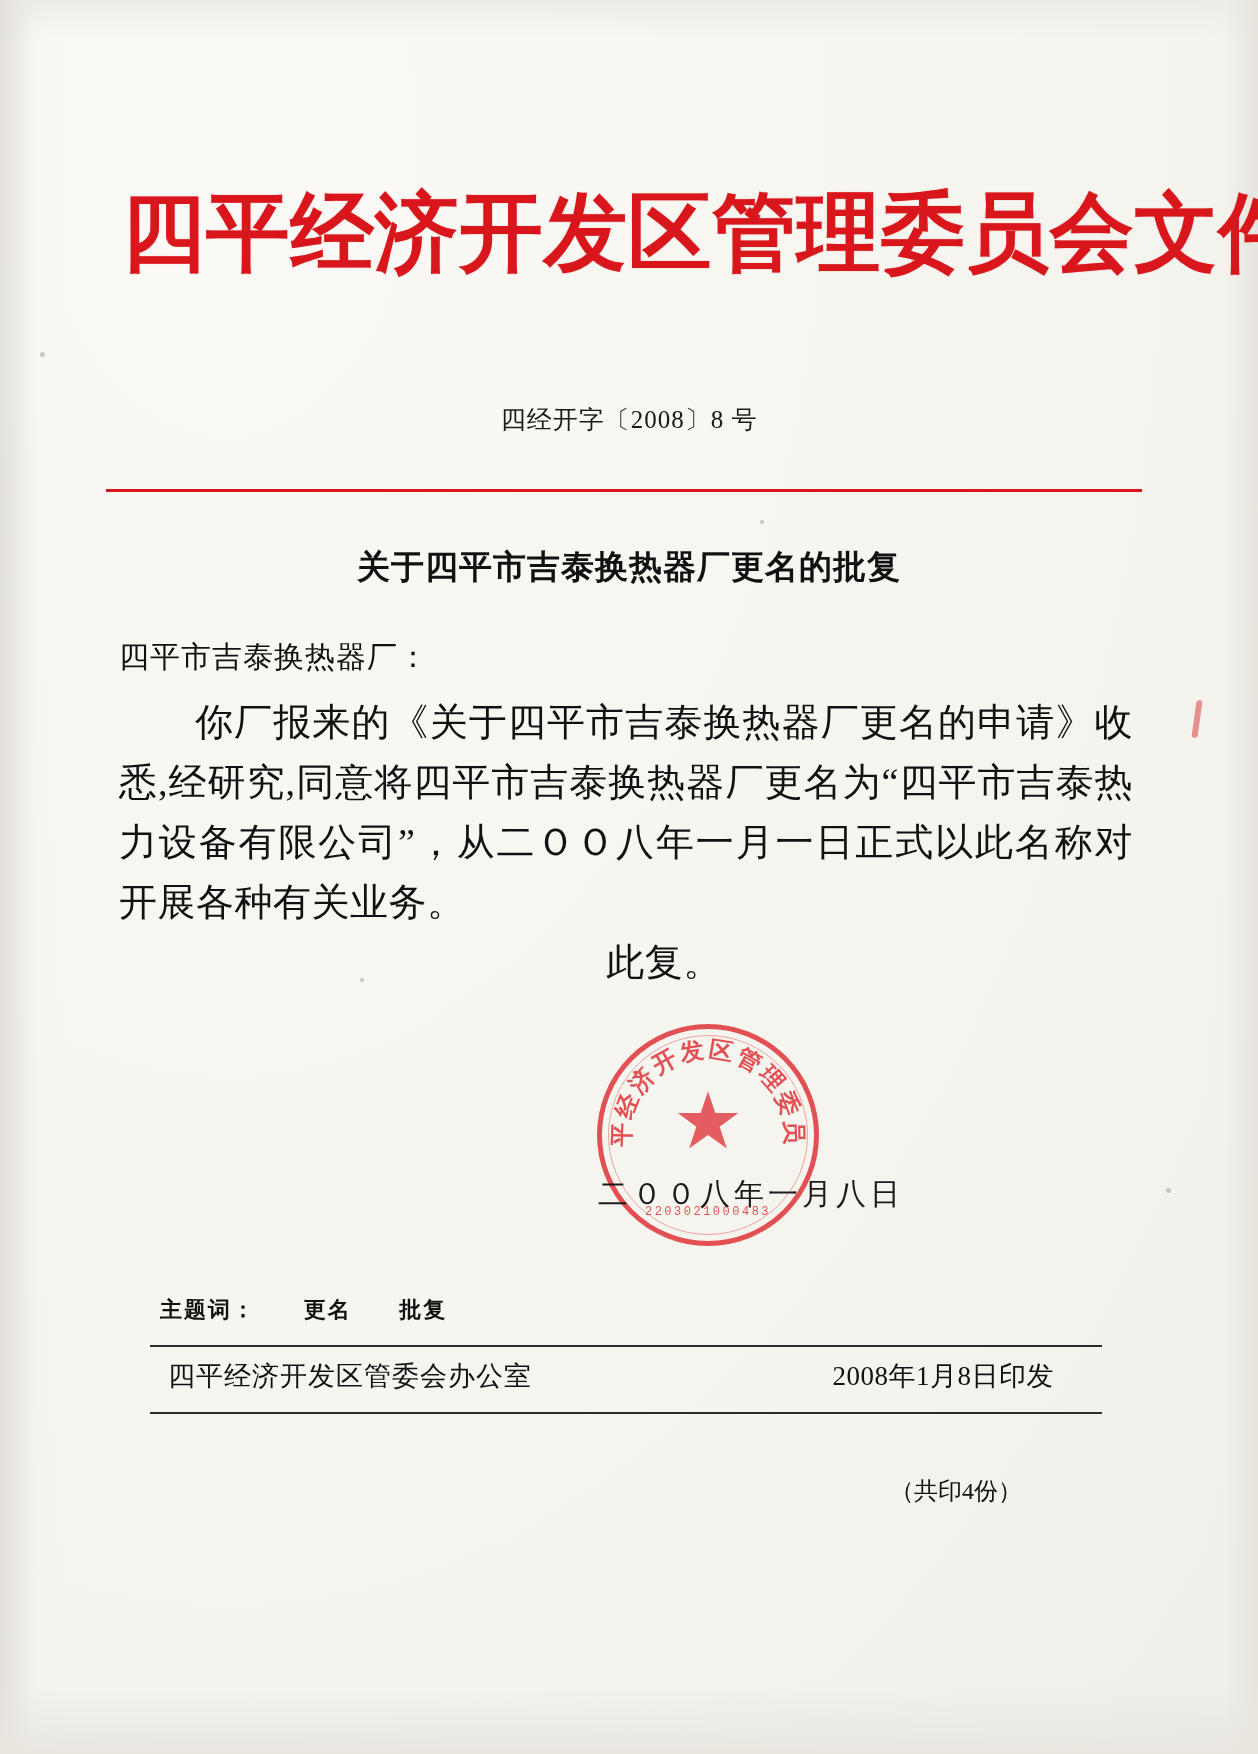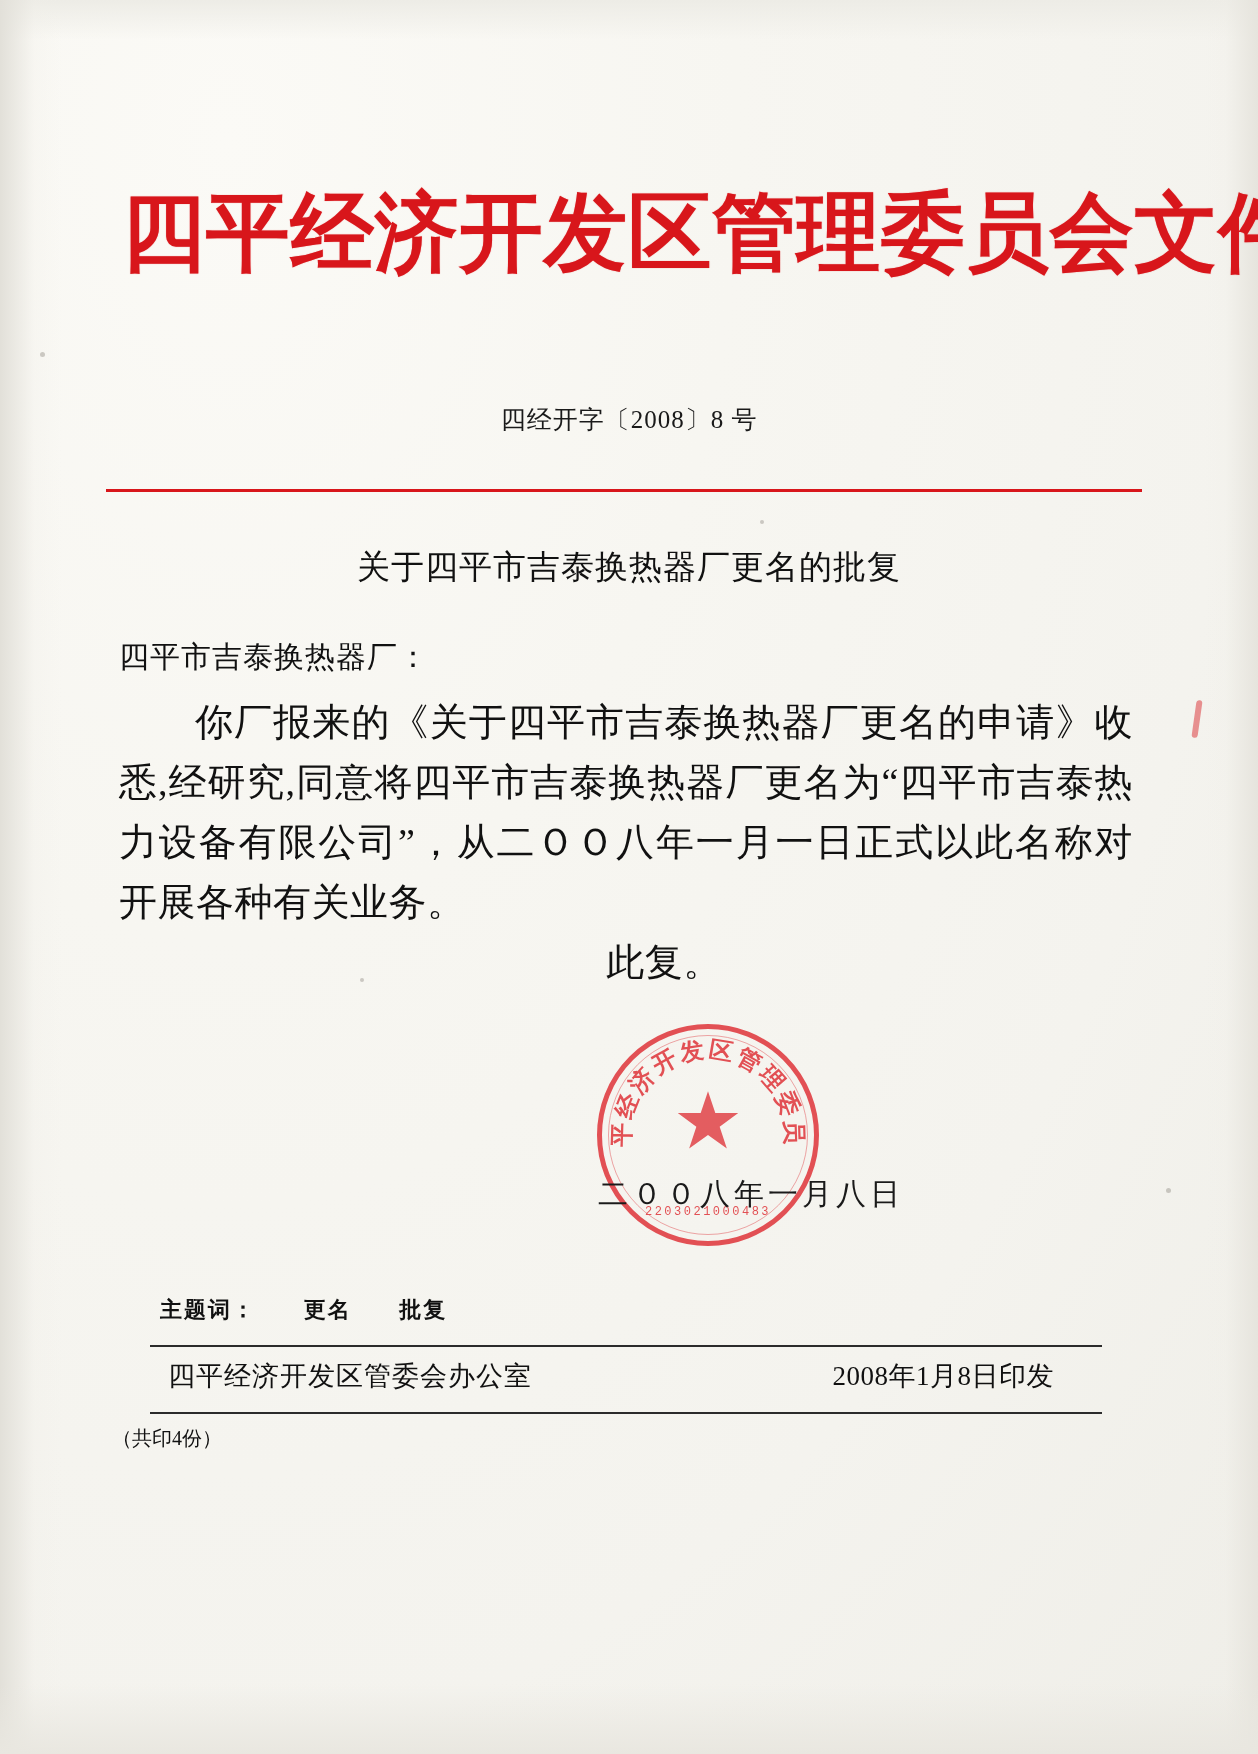--- a/index.html
+++ b/index.html
@@ -100,21 +100,21 @@
     background: #d8161b;
   }
 
   .title {
     position: absolute;
     top: 545px;
     left: 0;
     width: 1034px;
     text-align: center;
     font-family: "DejaVu Sans", "Liberation Sans", sans-serif;
-    font-weight: normal;
+    font-weight: bold;
     font-size: 33px;
     letter-spacing: 1px;
     color: #111;
   }
 
   .salutation {
     position: absolute;
     top: 637px;
     left: 7px;
     font-size: 30px;
@@ -254,24 +254,25 @@
     align-items: baseline;
     font-size: 27px;
     color: #111;
     margin-left: 12px;
   }
   .footer-row .issuer { letter-spacing: 1px; }
   .footer-row .printed { letter-spacing: 0.5px; padding-right: 60px; }
 
   .copies {
     position: absolute;
-    top: 1425px;
+    top: 1475px;
     left: 0;
     width: 990px;
-    font-size: 20px;
+    text-align: right;
+    font-size: 24px;
     color: #111;
     padding-right: 80px;
     box-sizing: border-box;
   }
 
   
   .speck {
     position: absolute;
     background: rgba(120,115,105,0.35);
     border-radius: 50%;

